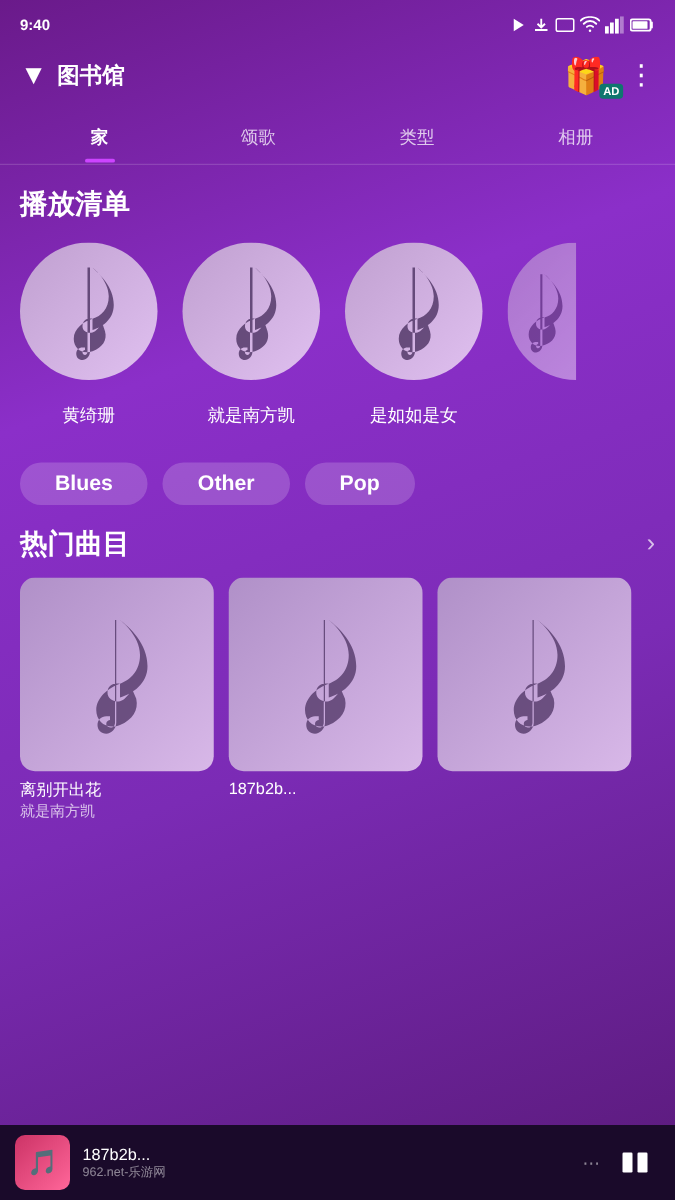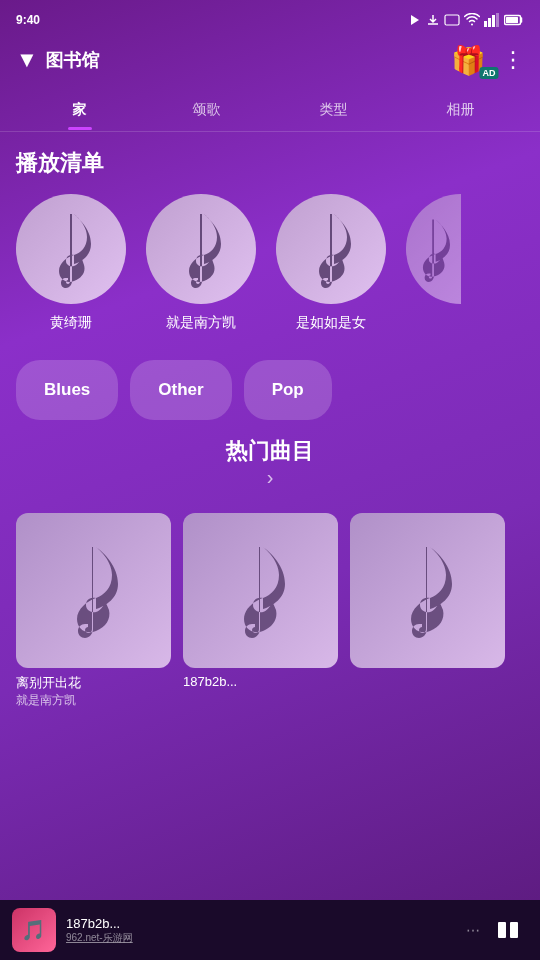--- a/index.html
+++ b/index.html
@@ -149,21 +149,21 @@
       overflow-x: auto;
       padding-bottom: 8px;
       scrollbar-width: none;
     }
     .artists-row::-webkit-scrollbar { display: none; }
 
     .artist-item {
       display: flex;
       flex-direction: column;
       align-items: center;
-      gap: 10px;
+      gap: 20px;
       min-width: 110px;
       cursor: pointer;
     }
     .artist-avatar {
       width: 110px;
       height: 110px;
       border-radius: 50%;
       background: linear-gradient(135deg, #c0a0d0, #e0c0f0);
       display: flex;
       align-items: center;
@@ -185,34 +185,33 @@
     
     .genre-tags {
       display: flex;
       gap: 12px;
       margin: 20px 0 16px;
       flex-wrap: wrap;
     }
     .genre-tag {
       background: rgba(255,255,255,0.18);
       border-radius: 24px;
-      padding: 20px 28px;
+      padding: 7px 28px;
       font-size: 17px;
       font-weight: bold;
       color: #fff;
       cursor: pointer;
     }
 
     
     .hot-section-header {
       display: flex;
       align-items: center;
       justify-content: space-between;
       margin-bottom: 12px;
-      flex-direction: column;
     }
     .hot-title {
       font-size: 22px;
       font-weight: bold;
       color: #fff;
     }
     .arrow-right {
       color: rgba(255,255,255,0.7);
       font-size: 20px;
     }
@@ -223,21 +222,20 @@
       gap: 12px;
       overflow-x: auto;
       scrollbar-width: none;
     }
     .song-cards-row::-webkit-scrollbar { display: none; }
 
     .song-card {
       min-width: 155px;
       width: 155px;
       cursor: pointer;
-      margin-top: 12px;
     }
     .song-card-thumb {
       width: 155px;
       height: 155px;
       border-radius: 12px;
       background: linear-gradient(135deg, #b090c8, #d8b8e8);
       display: flex;
       align-items: center;
       justify-content: center;
       overflow: hidden;
@@ -295,21 +293,20 @@
     .mini-player-title {
       font-size: 13px;
       color: #fff;
       white-space: nowrap;
       overflow: hidden;
       text-overflow: ellipsis;
     }
     .mini-player-sub {
       font-size: 11px;
       color: rgba(255,255,255,0.6);
-      text-decoration: underline;
     }
     .mini-player-controls {
       display: flex;
       align-items: center;
       gap: 12px;
     }
     .mini-ctrl-btn {
       background: none;
       border: none;
       color: #fff;

